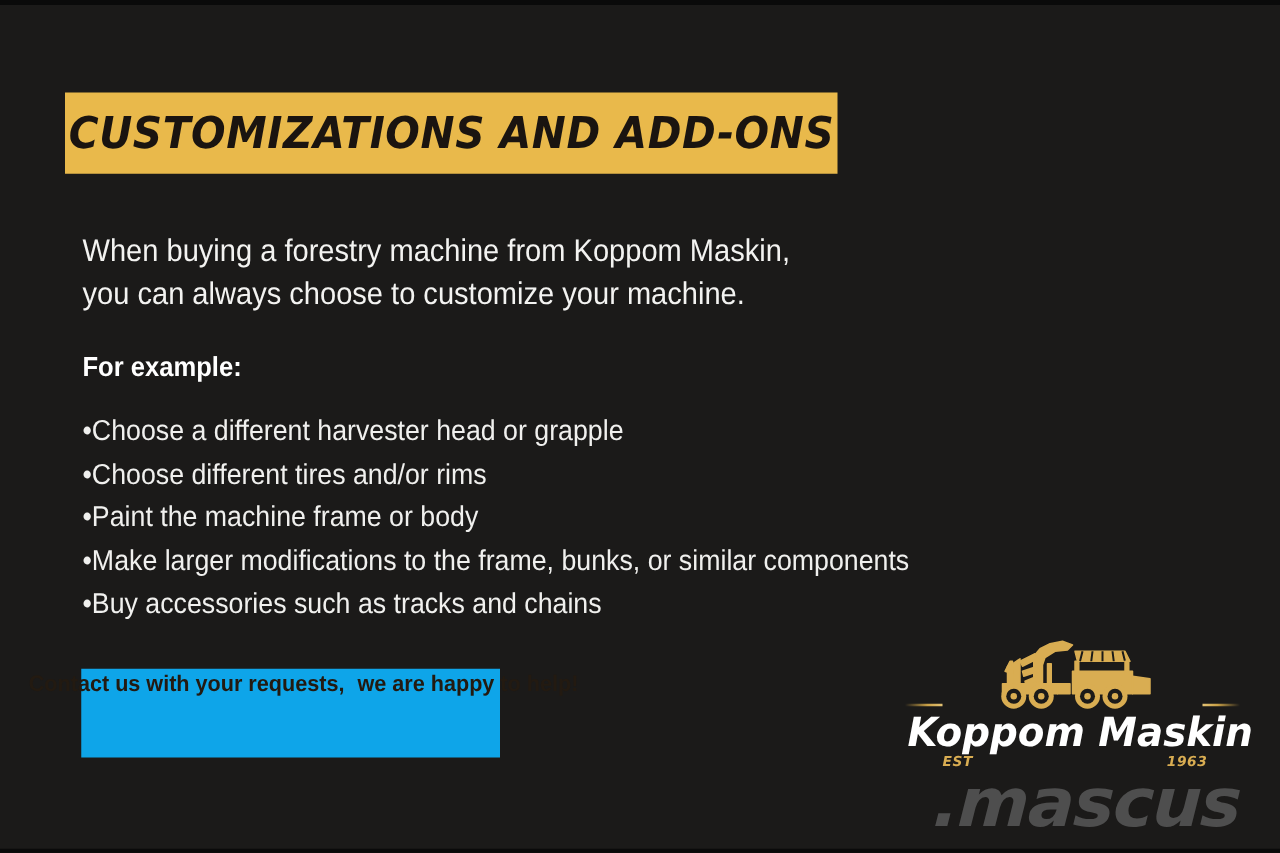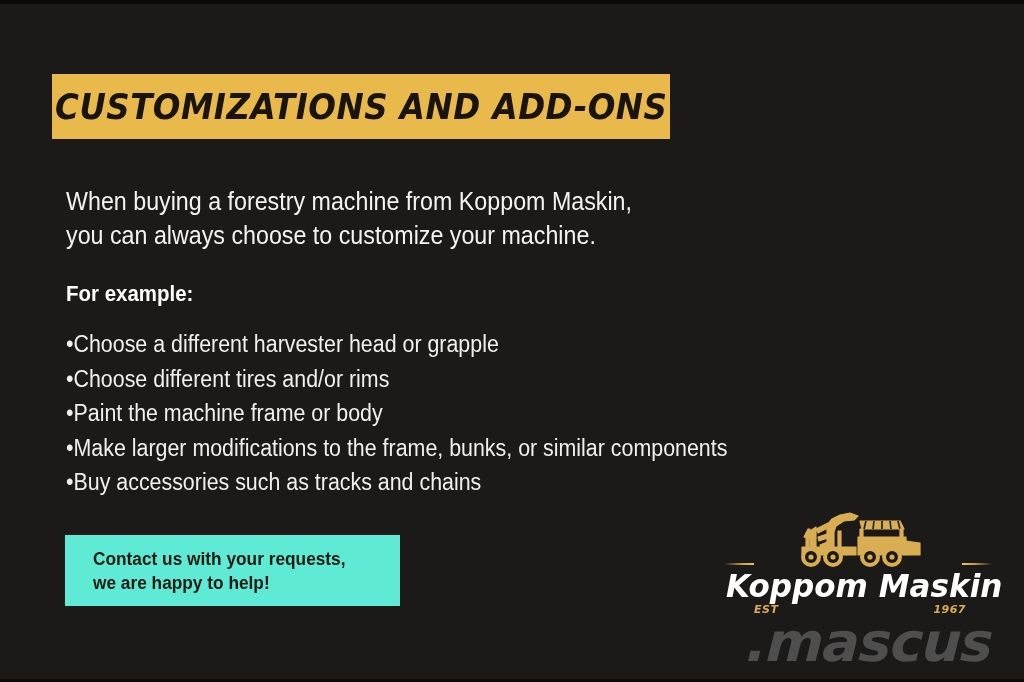--- a/index.html
+++ b/index.html
@@ -107,24 +107,23 @@
     margin-right: 0px;
   }
 
   
   .contact-box {
     position: absolute;
     left: 65px;
     top: 531px;
     width: 335px;
     height: 71px;
-    background: #5eead4;
+    background: #0ea5e9;
     box-sizing: border-box;
     display: flex;
-    flex-direction: column;
     justify-content: center;
     padding-left: 28px;
   }
   .contact-line {
     font-family: "Liberation Sans", sans-serif;
     font-weight: bold;
     font-size: 18px;
     line-height: 24px;
     color: #231a11;
     white-space: nowrap;
@@ -329,21 +328,21 @@
         <circle cx="112" cy="50" r="6" fill="#1b1a19"></circle>
         <circle cx="112" cy="50" r="2.6" fill="#d9ad52"></circle>
       </g>
     </svg>
 
     <div class="est-rule-left"></div>
     <div class="est-rule-right"></div>
 
     <div class="logo-est-row">
       <span class="est-label">EST</span>
-      <span class="year-label">1967</span>
+      <span class="year-label">1963</span>
     </div>
 
     <div class="logo-wordmark">Koppom Maskin</div>
 
   </div>
 
   <div class="mascus">.mascus</div>
 
 </div>
 

